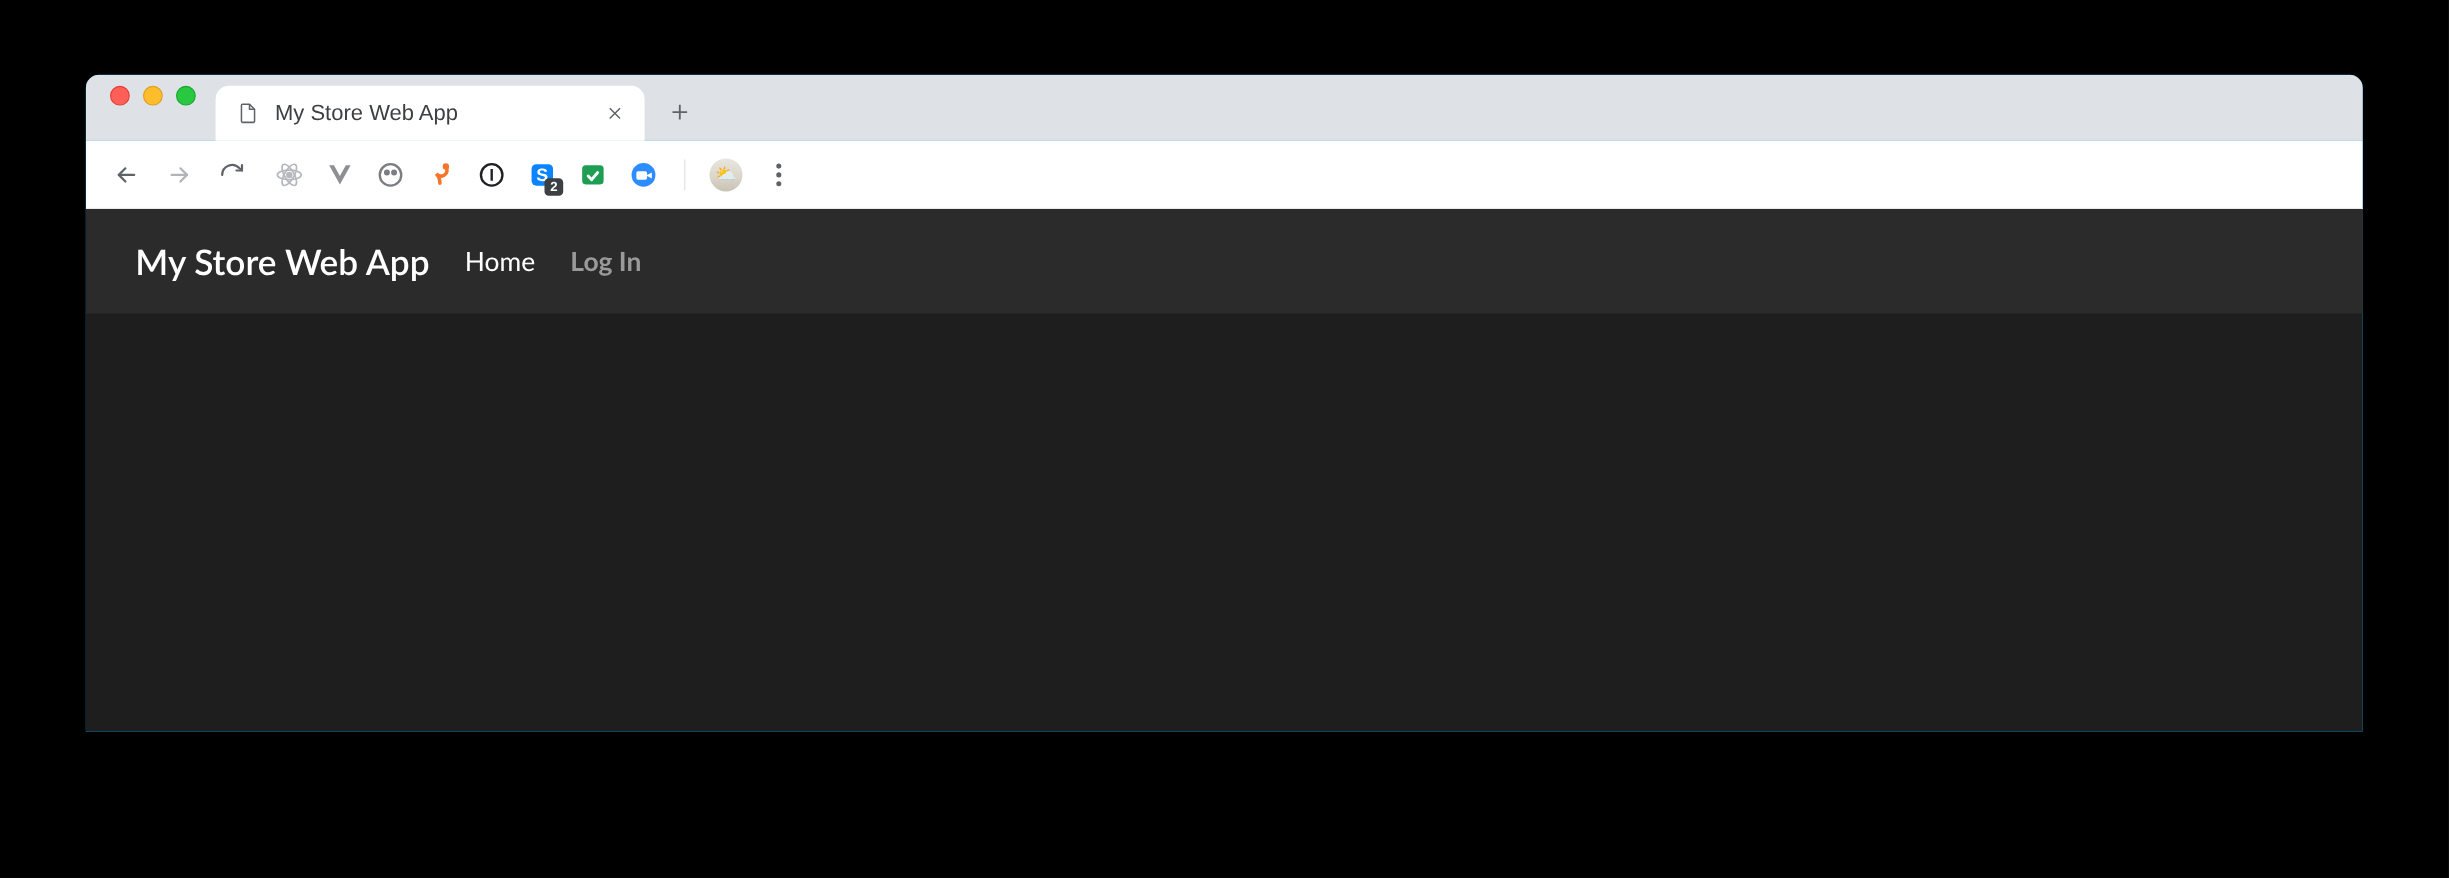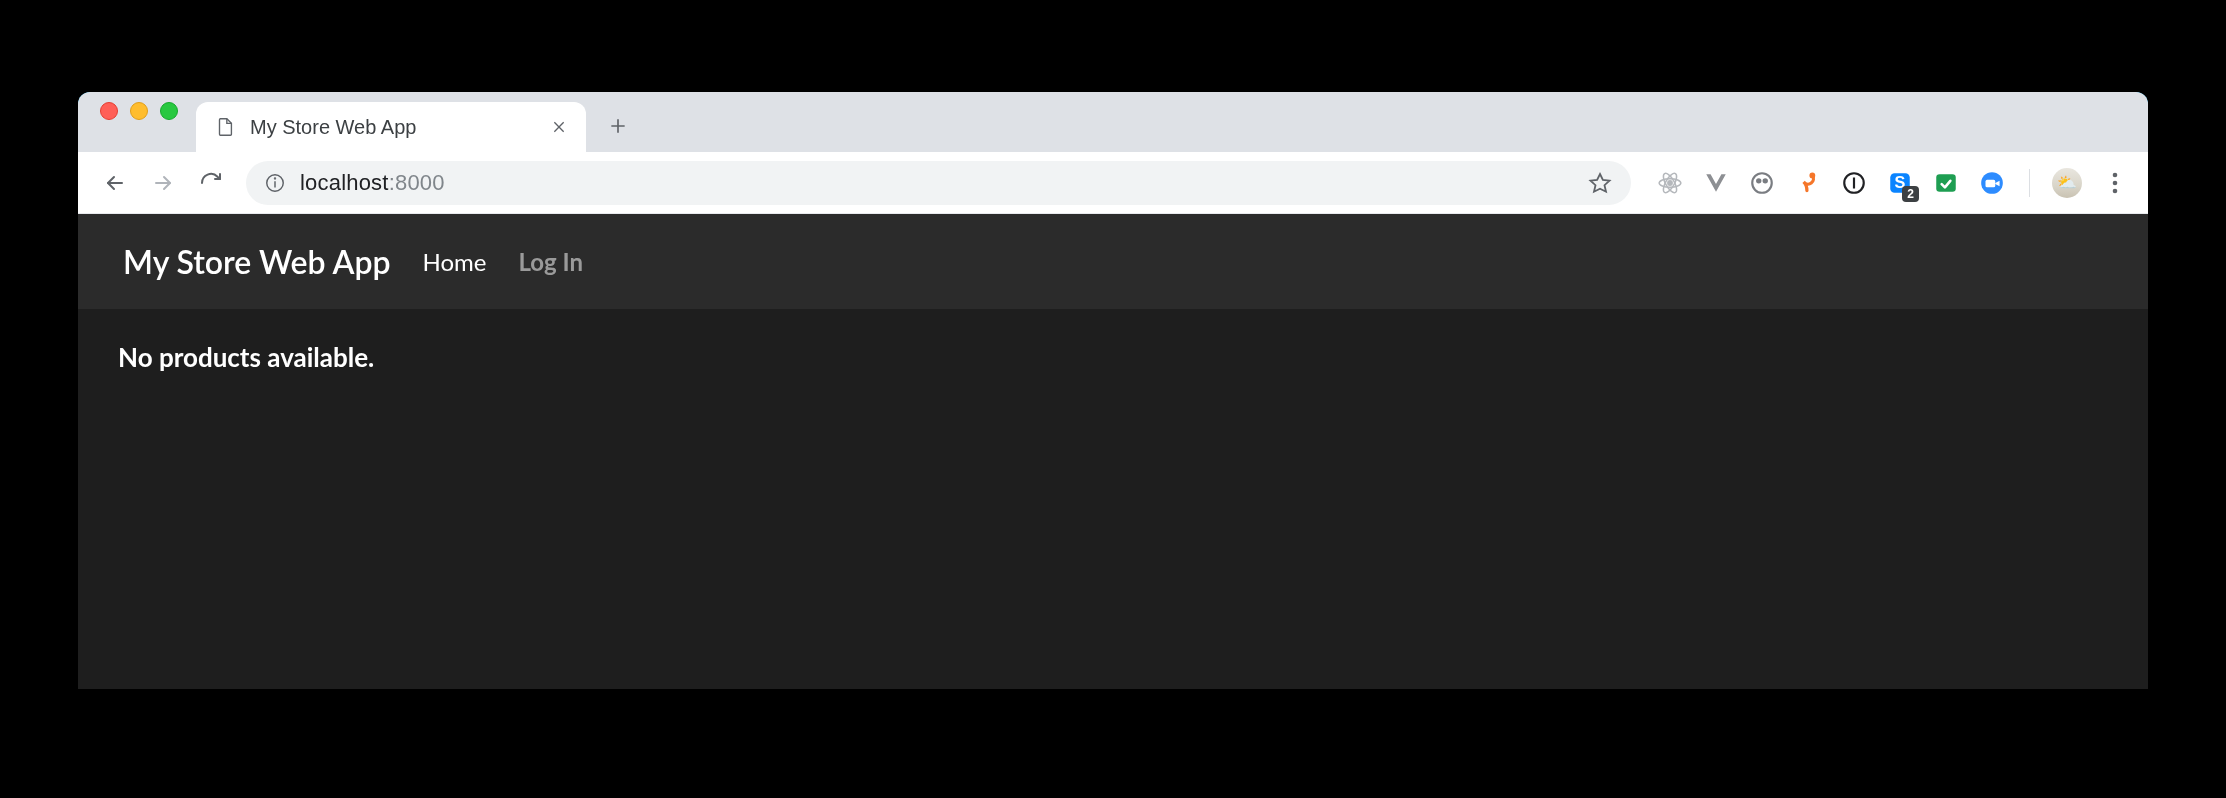--- a/index.html
+++ b/index.html
@@ -8,21 +8,21 @@
     background: #000;
     font-family: -apple-system, BlinkMacSystemFont, "Segoe UI", Helvetica, Arial, sans-serif;
     display: flex;
     align-items: flex-start;
     justify-content: center;
     width: 2226px;
     height: 798px;
   }
   .window {
     width: 2070px;
-    margin-top: 92px;
+    margin-top: 68px;
     border-radius: 12px 12px 0 0;
     overflow: hidden;
     box-shadow: 0 20px 60px rgba(0,0,0,0.6);
     background: #0ea5e9;
   }
 
   
   .tabstrip {
     height: 60px;
     background: #dee1e6;
@@ -176,39 +176,20 @@
           <path d="M13 6l6 6-6 6"></path>
         </svg>
     </div>
     <div class="navbtn">
       <svg viewBox="0 0 24 24">
           <path d="M3 12a9 9 0 0 1 15.5-6.3L21 8"></path>
           <path d="M21 3v5h-5"></path>
         </svg>
     </div>
 
-    <div class="omnibox">
-      <span class="info-icon">
-        <svg viewBox="0 0 24 24">
-            <circle cx="12" cy="12" r="9"></circle>
-            <line x1="12" y1="10" x2="12" y2="17"></line>
-            <circle cx="12" cy="7" r="0.5" fill="#5f6368"></circle>
-          </svg>
-      </span>
-      <span class="url">
-        <span>localhost</span>
-          <span class="port">:8000</span>
-      </span>
-      <span class="spacer"></span>
-      <span class="star">
-        <svg viewBox="0 0 24 24">
-            <path d="M12 3l2.9 6 6.6.6-5 4.6 1.5 6.5L12 17.8 6 20.7l1.5-6.5-5-4.6 6.6-.6z"></path>
-          </svg>
-      </span>
-    </div>
 
     <div class="ext-icons">
       <div class="ext" title="React">
         <svg viewBox="0 0 24 24" fill="none" stroke="#b5b8bc" stroke-width="1.4">
           <circle cx="12" cy="12" r="2" fill="#b5b8bc"></circle>
           <ellipse cx="12" cy="12" rx="10" ry="4"></ellipse>
           <ellipse cx="12" cy="12" rx="10" ry="4" transform="rotate(60 12 12)"></ellipse>
           <ellipse cx="12" cy="12" rx="10" ry="4" transform="rotate(120 12 12)"></ellipse>
         </svg>
       </div>
@@ -272,18 +253,15 @@
       </div>
     </div>
   </div>
 
   <div class="page">
     <div class="appbar">
       <span class="brand">My Store Web App</span>
       <span class="navlink">Home</span>
       <span class="navlink muted">Log In</span>
     </div>
-    <div class="content">
-      <div class="empty">No products available.</div>
-    </div>
   </div>
 
 </div>
 
 </body></html>

